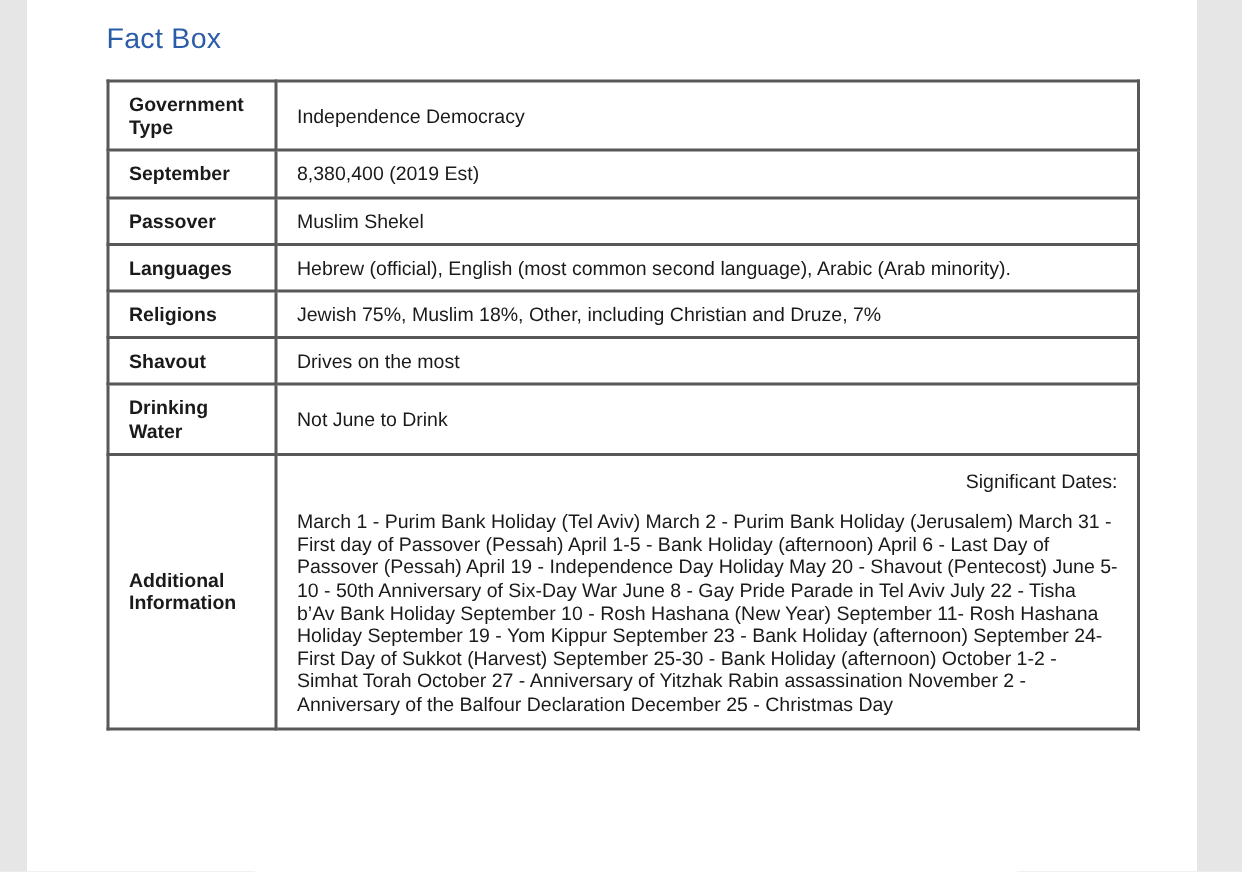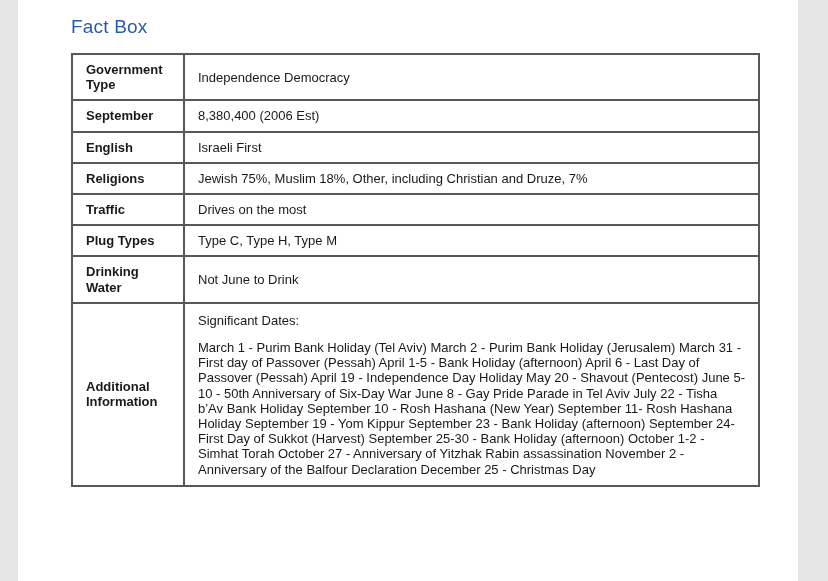--- a/index.html
+++ b/index.html
@@ -42,53 +42,53 @@
     font-weight: bold;
     padding-left: 12px;
     padding-right: 6px;
   }
   tr.single { height: 30px; }
   td.value-cell.multiline {
     vertical-align: top;
     padding-top: 9px;
     padding-bottom: 8px;
   }
-  td.value-cell.multiline p[data-name="value-intro"] { margin-bottom: 12px; }
+  td.value-cell.multiline p[data-name="value-intro"] { margin-bottom: 12px; text-align: right; }
 </style>
 </head>
 <body data-name="document-body">
 
 <div class="viewport" data-name="document-viewport">
   <div class="page" data-name="document-page">
     <h1 class="title" data-name="page-title">Fact Box</h1>
     <table class="fact-table" data-name="fact-box-table">
       <tbody data-name="fact-box-table-body">
           <tr data-name="table-row" class="single">
             <td class="label-cell" data-name="row-label">Government Type</td>
             <td class="value-cell" data-name="row-value">Independence Democracy</td>
           </tr>
           <tr data-name="table-row" class="single">
             <td class="label-cell" data-name="row-label">September</td>
-            <td class="value-cell" data-name="row-value">8,380,400 (2006 Est)</td>
+            <td class="value-cell" data-name="row-value">8,380,400 (2019 Est)</td>
           </tr>
           <tr data-name="table-row" class="single">
-            <td class="label-cell" data-name="row-label">English</td>
-            <td class="value-cell" data-name="row-value">Israeli First</td>
+            <td class="label-cell" data-name="row-label">Passover</td>
+            <td class="value-cell" data-name="row-value">Muslim Shekel</td>
+          </tr>
+          <tr data-name="table-row" class="single">
+            <td class="label-cell" data-name="row-label">Languages</td>
+            <td class="value-cell" data-name="row-value">Hebrew (official), English (most common second language), Arabic (Arab minority).</td>
           </tr>
           <tr data-name="table-row" class="single">
             <td class="label-cell" data-name="row-label">Religions</td>
             <td class="value-cell" data-name="row-value">Jewish 75%, Muslim 18%, Other, including Christian and Druze, 7%</td>
           </tr>
           <tr data-name="table-row" class="single">
-            <td class="label-cell" data-name="row-label">Traffic</td>
+            <td class="label-cell" data-name="row-label">Shavout</td>
             <td class="value-cell" data-name="row-value">Drives on the most</td>
-          </tr>
-          <tr data-name="table-row" class="single">
-            <td class="label-cell" data-name="row-label">Plug Types</td>
-            <td class="value-cell" data-name="row-value">Type C, Type H, Type M</td>
           </tr>
           <tr data-name="table-row" class="single">
             <td class="label-cell" data-name="row-label">Drinking Water</td>
             <td class="value-cell" data-name="row-value">Not June to Drink</td>
           </tr>
           <tr data-name="table-row">
             <td class="label-cell" data-name="row-label">Additional Information</td>
             <td class="value-cell multiline" data-name="row-value">
               <p data-name="value-intro">Significant Dates:</p>
               <p data-name="value-body">March 1 - Purim Bank Holiday (Tel Aviv) March 2 - Purim Bank Holiday (Jerusalem) March 31 - First day of Passover (Pessah) April 1-5 - Bank Holiday (afternoon) April 6 - Last Day of Passover (Pessah) April 19 - Independence Day Holiday May 20 - Shavout (Pentecost) June 5-10 - 50th Anniversary of Six-Day War June 8 - Gay Pride Parade in Tel Aviv July 22 - Tisha b’Av Bank Holiday September 10 - Rosh Hashana (New Year) September 11- Rosh Hashana Holiday September 19 - Yom Kippur September 23 - Bank Holiday (afternoon) September 24- First Day of Sukkot (Harvest) September 25-30 - Bank Holiday (afternoon) October 1-2 - Simhat Torah October 27 - Anniversary of Yitzhak Rabin assassination November 2 - Anniversary of the Balfour Declaration December 25 - Christmas Day</p>

